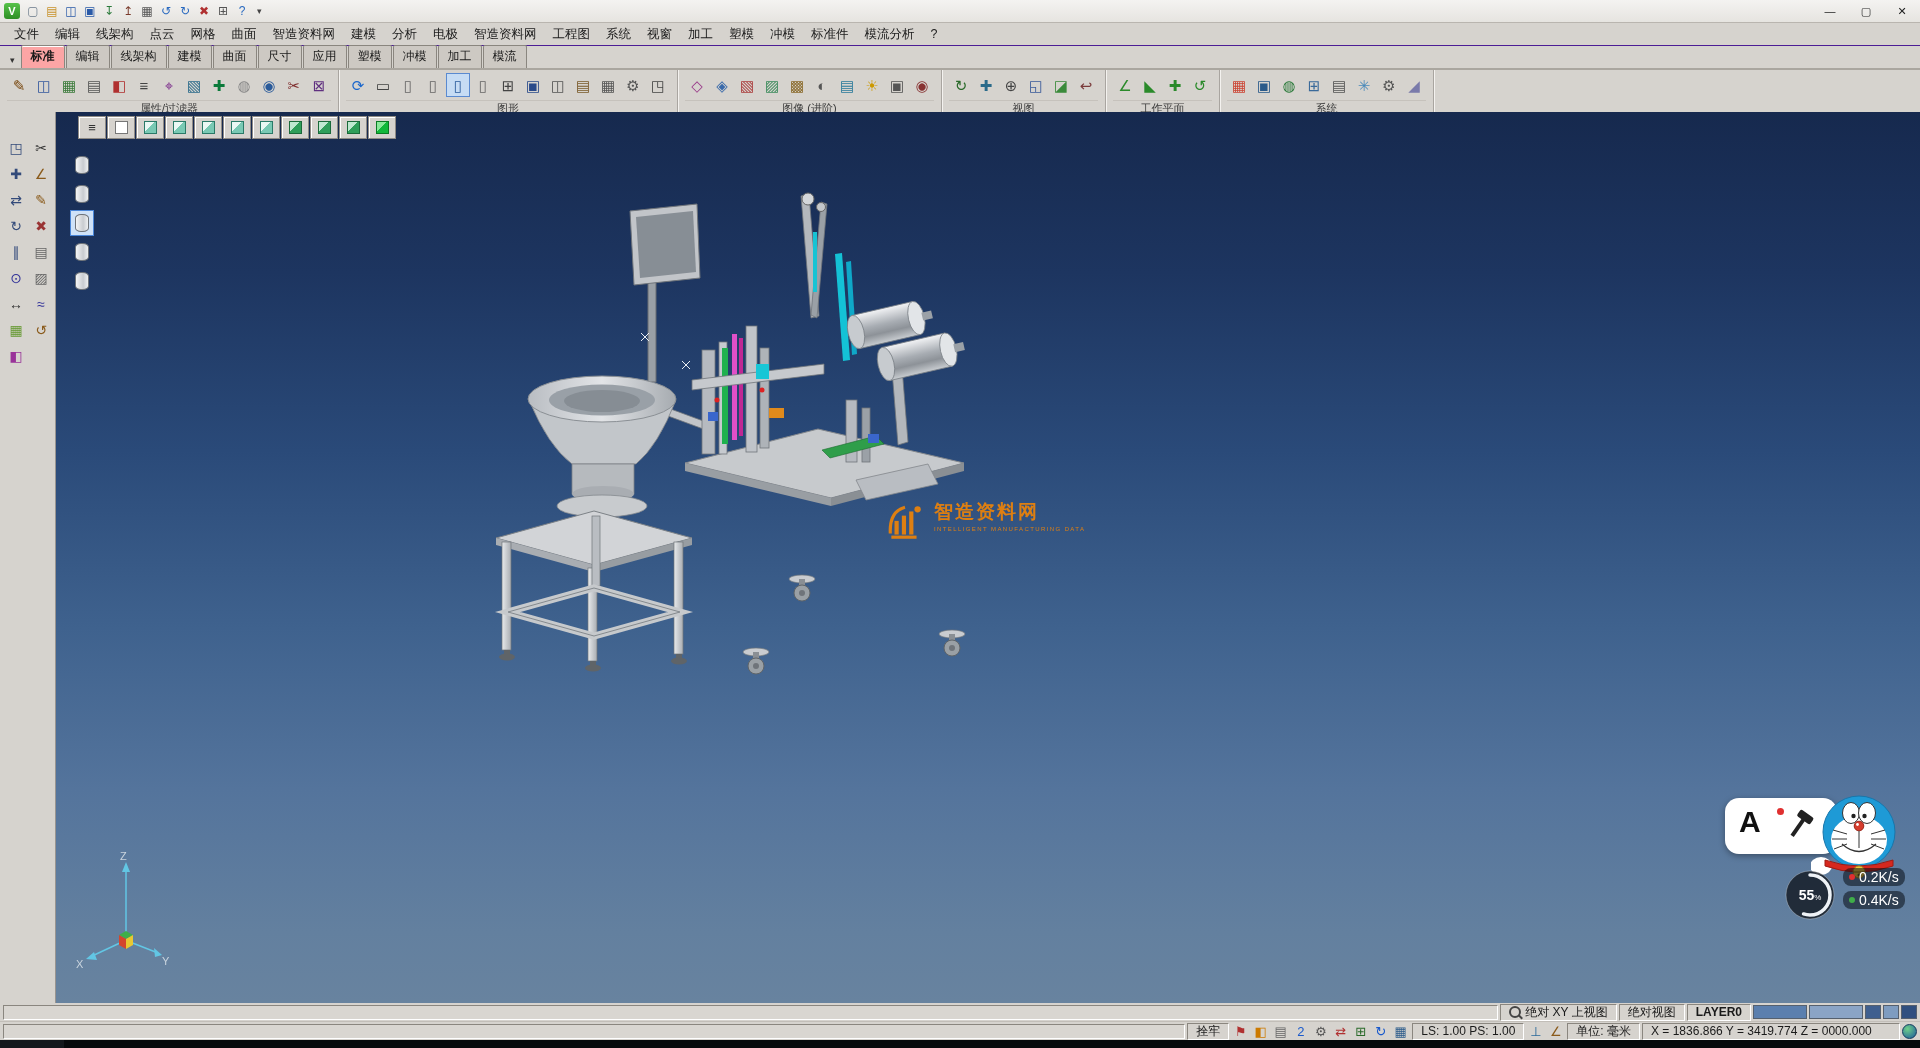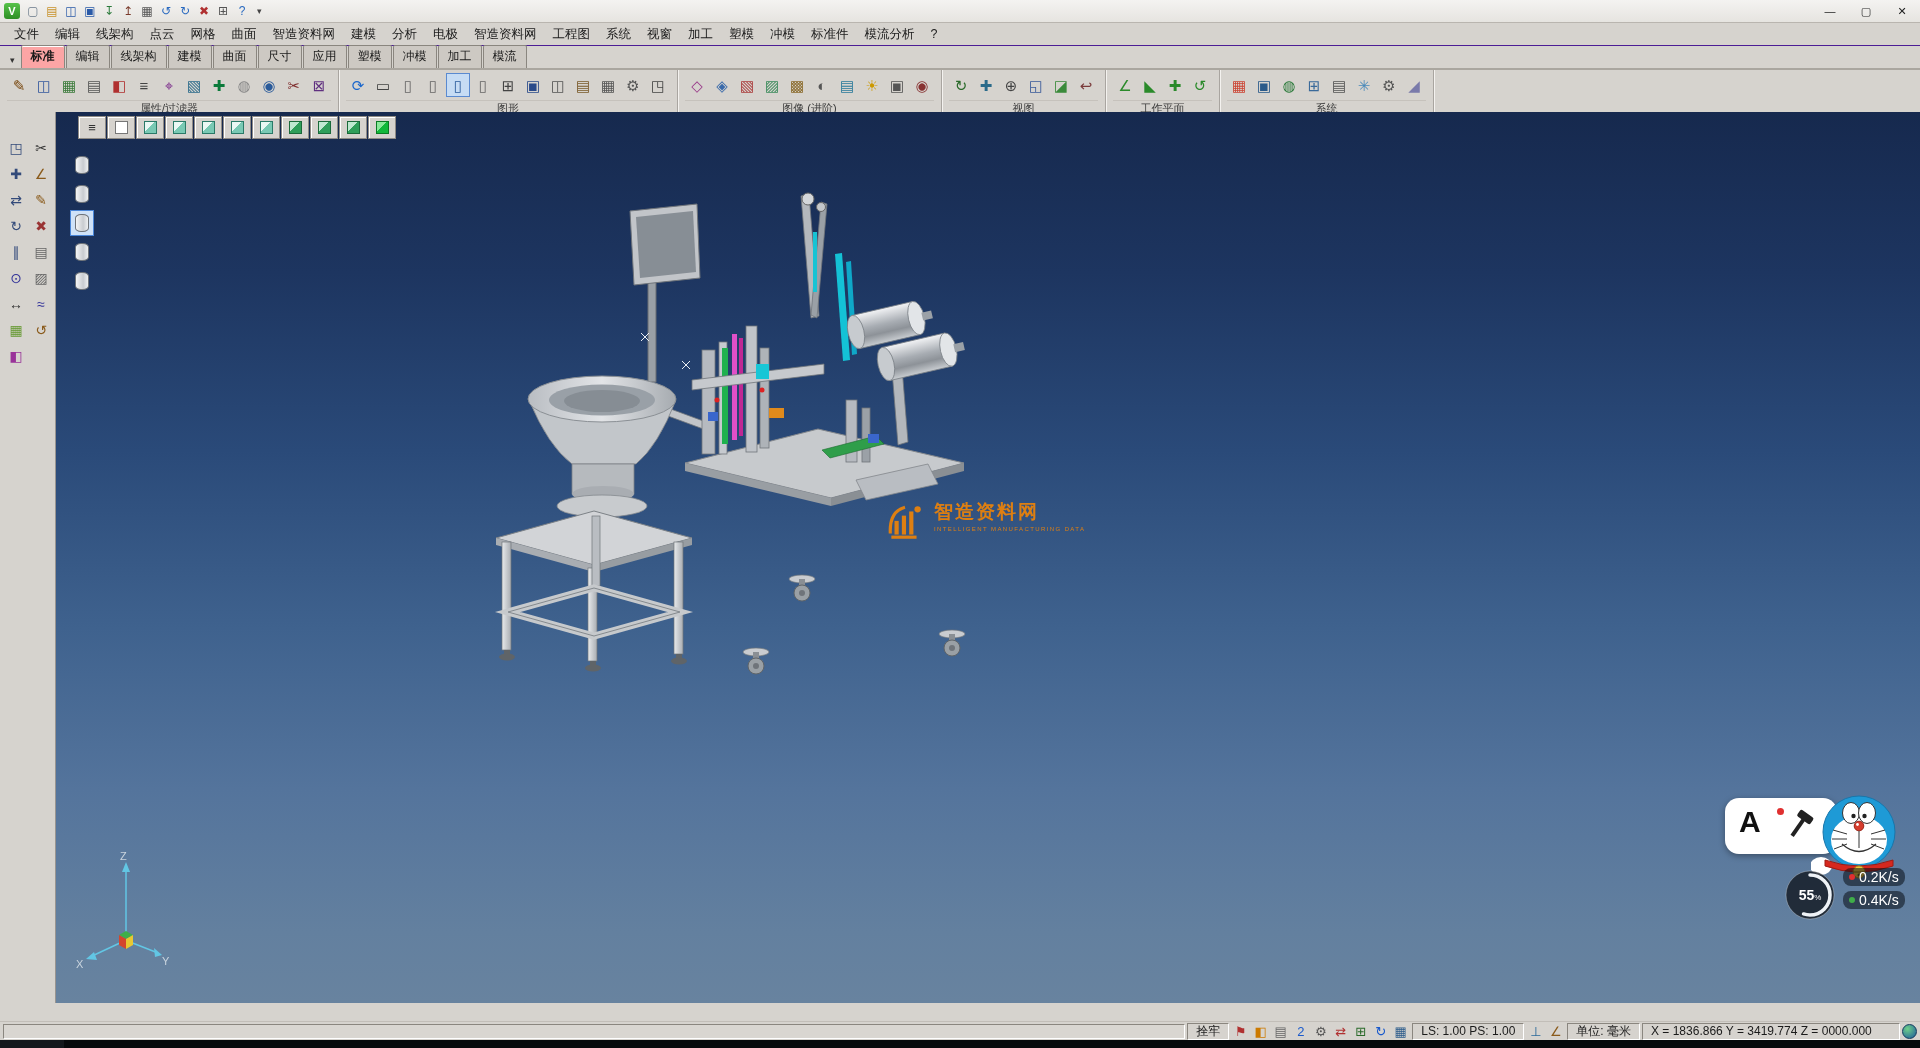--- a/index.html
+++ b/index.html
@@ -745,20 +745,41 @@
           <div class="speedrow">
             <span class="speeddot" style="background:#3fae49"></span>
             <span class="speedtext">0.4K/s</span>
           </div>
         </div>
       </div>
 
     </div>
   </div>
 
+  <div class="status1">
+    <div class="s-field"></div>
+    <div class="s-panel">
+      <span class="mag"></span>
+      <span>绝对 XY 上视图</span>
+    </div>
+    <div class="s-panel">
+      <span>绝对视图</span>
+    </div>
+    <div class="s-panel layer">
+      <span>LAYER0</span>
+    </div>
+    <div class="swatches">
+
+    <span class="sw v-wide" style="background: rgb(91, 127, 174);"></span>
+        <span class="sw v-wide" style="background: rgb(138, 164, 198);"></span>
+        <span class="sw v-small" style="background: rgb(63, 95, 143);"></span>
+        <span class="sw v-small" style="background: rgb(126, 156, 192);"></span>
+        <span class="sw v-small" style="background: rgb(47, 79, 127);"></span>
+      </div>
+  </div>
 
   <div class="status2">
     <div class="s-field"></div>
     <div class="s-panel">
       <span>拴牢</span>
     </div>
     <div class="s-icons">
 
     <span class="sbtn">
           <span class="sg" style="color: rgb(176, 48, 48);">⚑</span>

